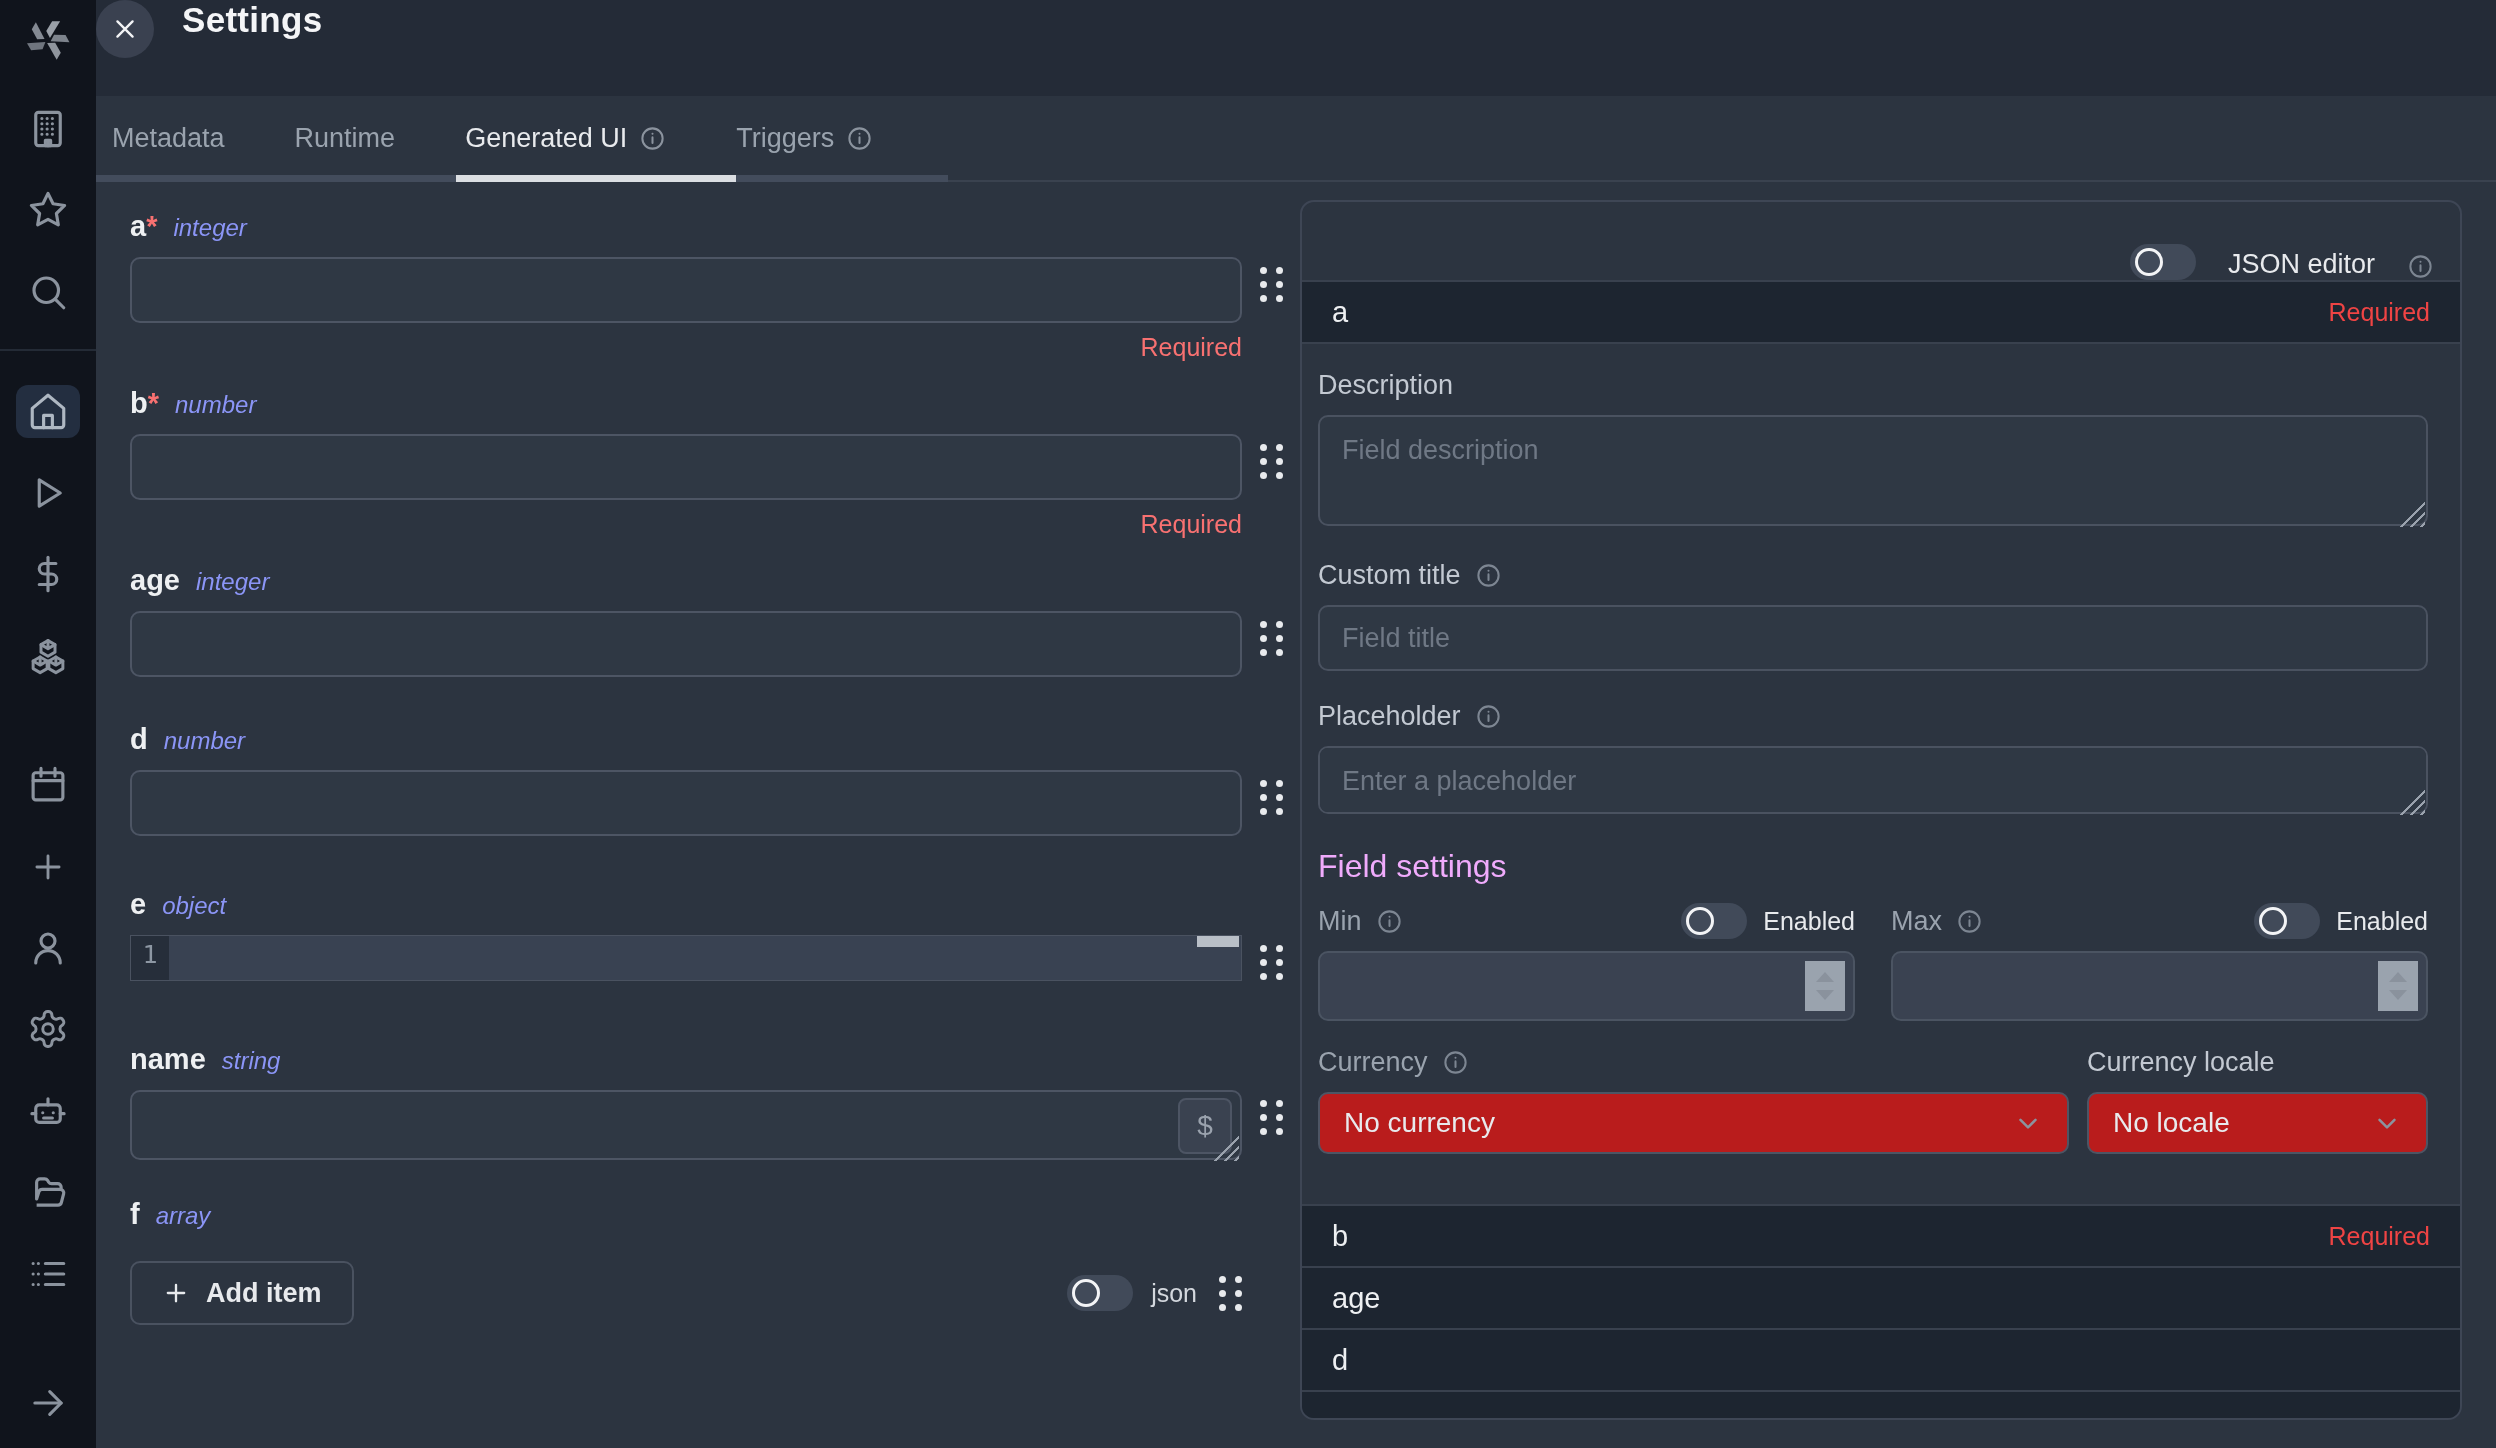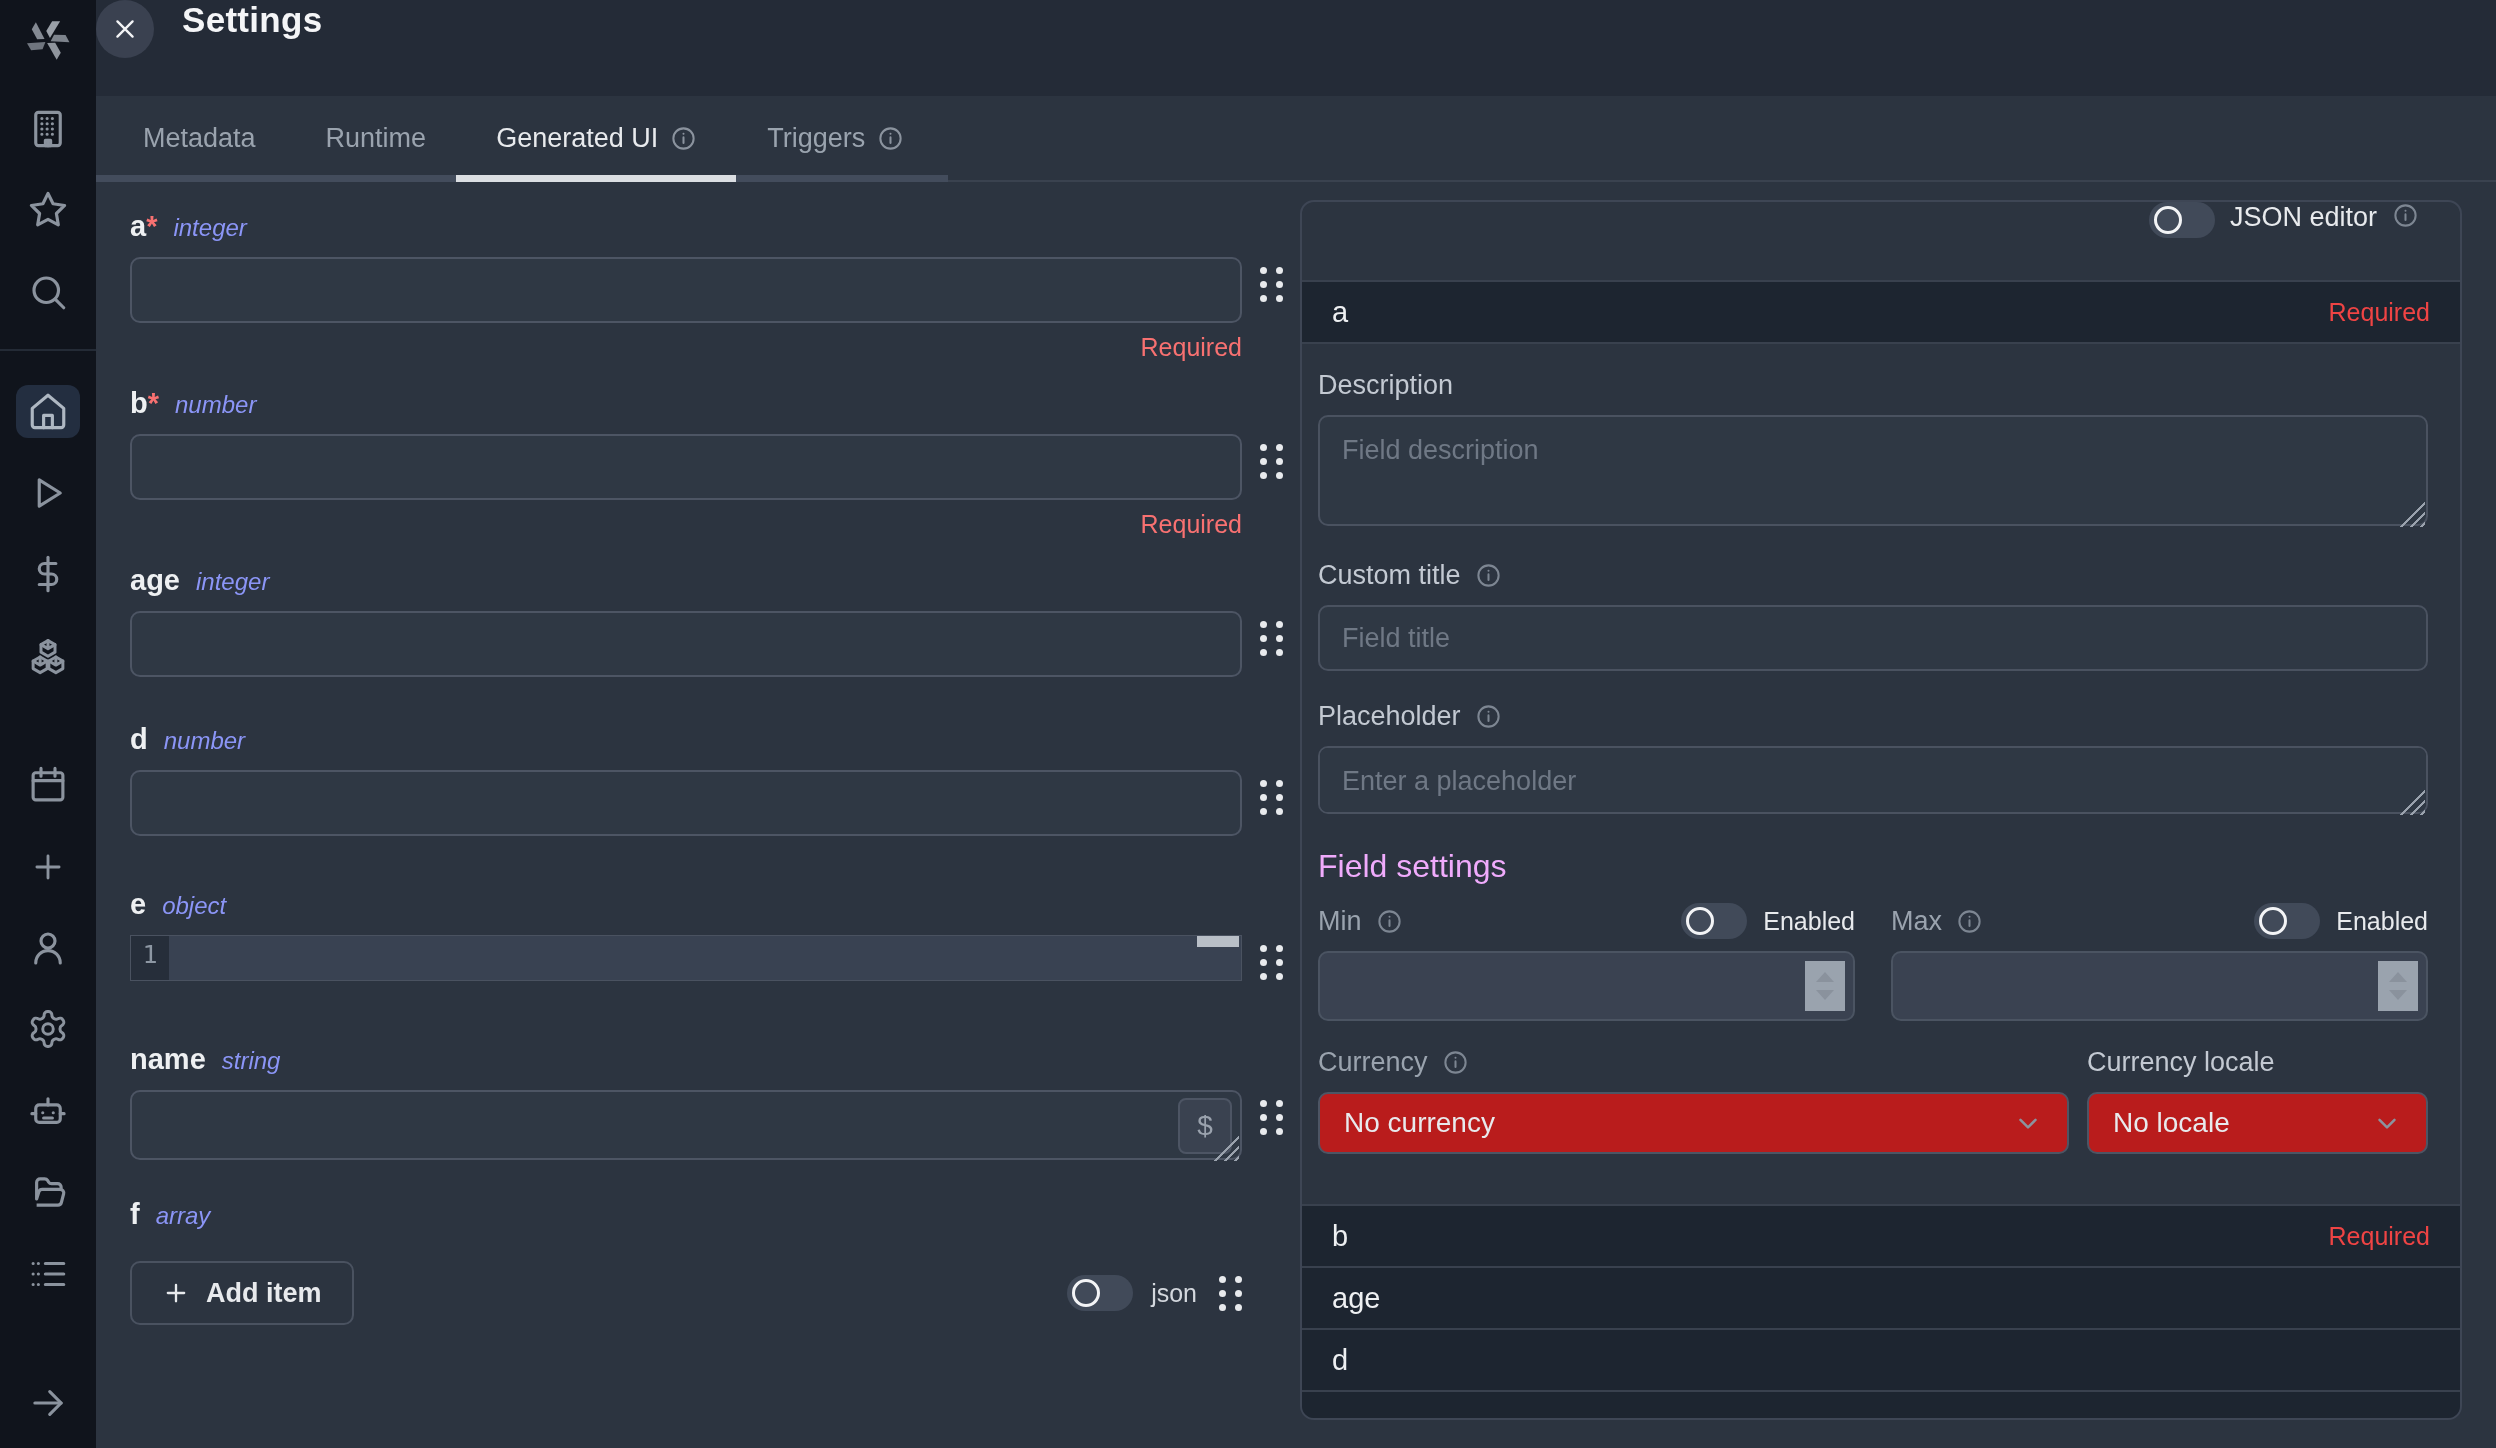--- a/index.html
+++ b/index.html
@@ -45,21 +45,21 @@
     color: #f3f4f6; display: flex; align-items: center; justify-content: center;
   }
   .close-btn svg { width: 28px; height: 28px; }
   .page-title { margin-left: 28px; font-size: 35px; font-weight: bold; color: #f4f5f7; letter-spacing: .3px; }
 
   .tabbar {
     height: 86px; flex-shrink: 0;
     background: #2c3440;
     border-bottom: 2px solid #3a424f;
     display: flex; align-items: center; gap: 70px;
-    padding-left: 47px;
+    padding-left: 16px;
     position: relative;
   }
   .tab { display: flex; align-items: center; gap: 12px; font-size: 27px; color: #9aa3ae; cursor: pointer; height: 100%; }
   .tab .info-icon { color: #8b939e; }
   .tab.active { color: #e8eaed; font-weight: 500; }
   .tabs-track { position: absolute; left: 0; bottom: -2px; width: 852px; height: 7px; background: #434c5c; }
   .tabs-active-bar { position: absolute; left: 360px; bottom: -2px; width: 280px; height: 7px; background: #dbdee2; z-index: 2; }
 
   .content { flex: 1; display: flex; min-height: 0; }
 
@@ -126,21 +126,21 @@
   .info-icon { display: inline-flex; color: #7d8692; }
   .info-icon svg { width: 27px; height: 27px; }
 
   
   .panel {
     flex: 1; margin: 18px 34px 28px 0;
     border: 2px solid #3e4655; border-radius: 14px;
     background: #2c3440;
     display: flex; flex-direction: column; overflow: hidden;
   }
-  .panel-header { height: 78px; flex-shrink: 0; display: flex; align-items: flex-start; justify-content: flex-end; gap: 15px; padding-right: 41px; }
+  .panel-header { height: 78px; flex-shrink: 0; display: flex; align-items: flex-end; justify-content: flex-end; gap: 32px; padding-right: 26px; }
   .panel-header .label { font-size: 27px; color: #e8eaed; }
   .prow {
     height: 62px; flex-shrink: 0; background: #1d2530;
     border-top: 2px solid #39414e;
     display: flex; align-items: center; padding: 0 30px;
   }
   .prow .rname { font-size: 29px; color: #eef0f2; }
   .prow .rreq { margin-left: auto; color: #ef4444; font-size: 25px; }
   .prow.partial { height: 28px; border-bottom: none; flex-shrink: 0; }
   .panel-body { flex: 1; border-top: 2px solid #39414e; padding: 26px 32px 0 16px; min-height: 0; }

